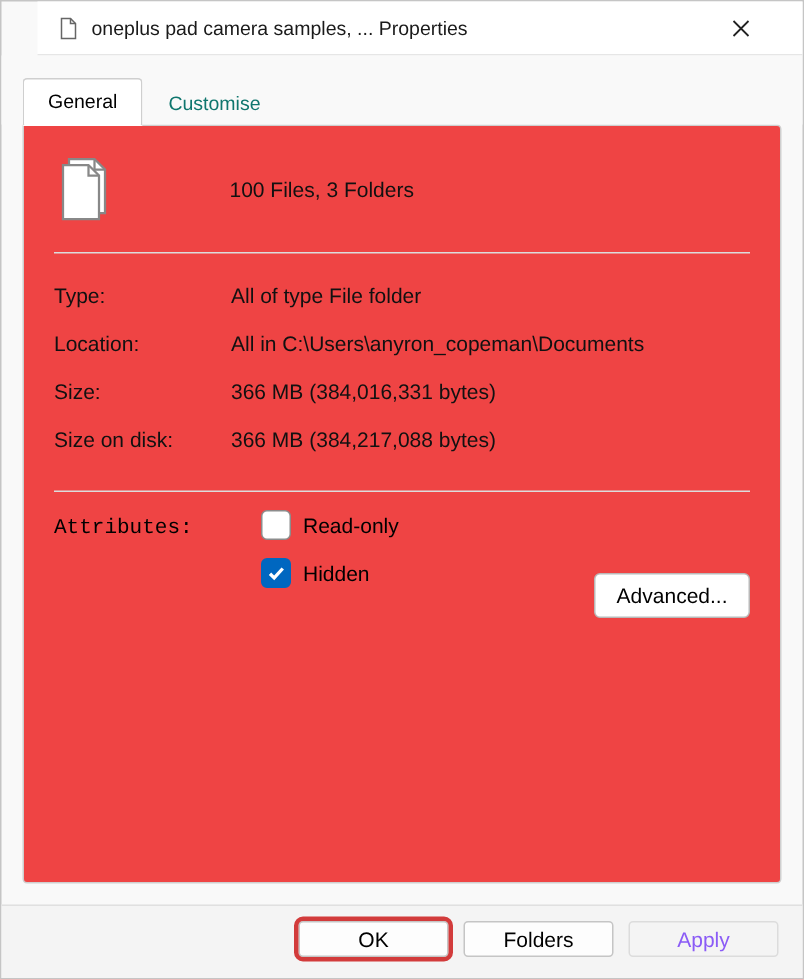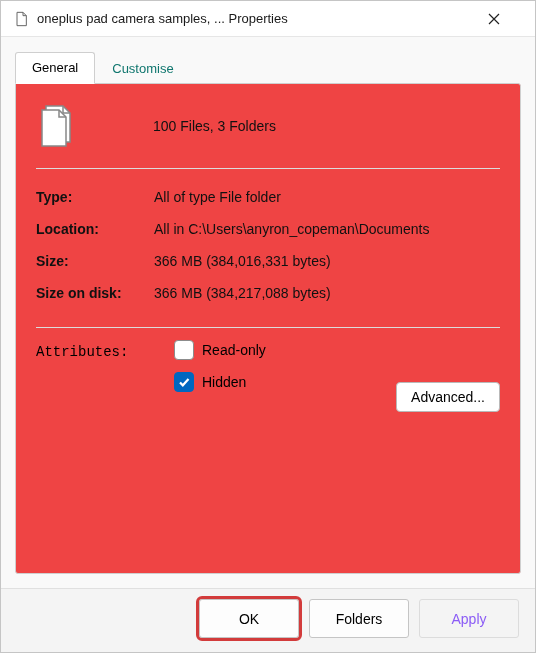--- a/index.html
+++ b/index.html
@@ -22,20 +22,21 @@
       background: #f9f9f9;
       border: 1px solid #c5c5c5;
     }
     .titlebar {
       height: 36px;
       display: flex;
       align-items: center;
       padding: 0 19px 0 12px;
       background: #ffffff;
       border-bottom: 1px solid #e6e6e6;
+      margin-left: 24px;
     }
     .titlebar .title-icon {
       width: 16px;
       height: 16px;
       margin-right: 8px;
       flex: 0 0 auto;
     }
     .titlebar .title-text {
       flex: 1 1 auto;
       font-size: 13px;
@@ -114,21 +115,20 @@
       border-collapse: collapse;
     }
     .prop-table td {
       padding: 8px 0;
       font-size: 14px;
       color: #111;
       vertical-align: top;
     }
     .prop-table td.label {
       width: 118px;
-      font-weight: bold;
     }
     .attr-row {
       display: flex;
       gap: 20px;
     }
     .attr-mid {
       flex: 1 1 auto;
     }
     .checkline {
       display: flex;
@@ -170,21 +170,21 @@
     .footer {
       display: flex;
       justify-content: flex-end;
       gap: 10px;
       padding: 10px 16px 14px;
       background: #f4f4f4;
       border-top: 1px solid #e0e0e0;
     }
     .footer-btn {
       width: 100px;
-      height: 39px;
+      height: 24px;
       font-size: 14px;
       background: #fdfdfd;
       border: 1px solid #c5c5c5;
       border-radius: 3px;
       cursor: pointer;
       display: flex;
       align-items: center;
       justify-content: center;
     }
     .footer-btn.disabled {

